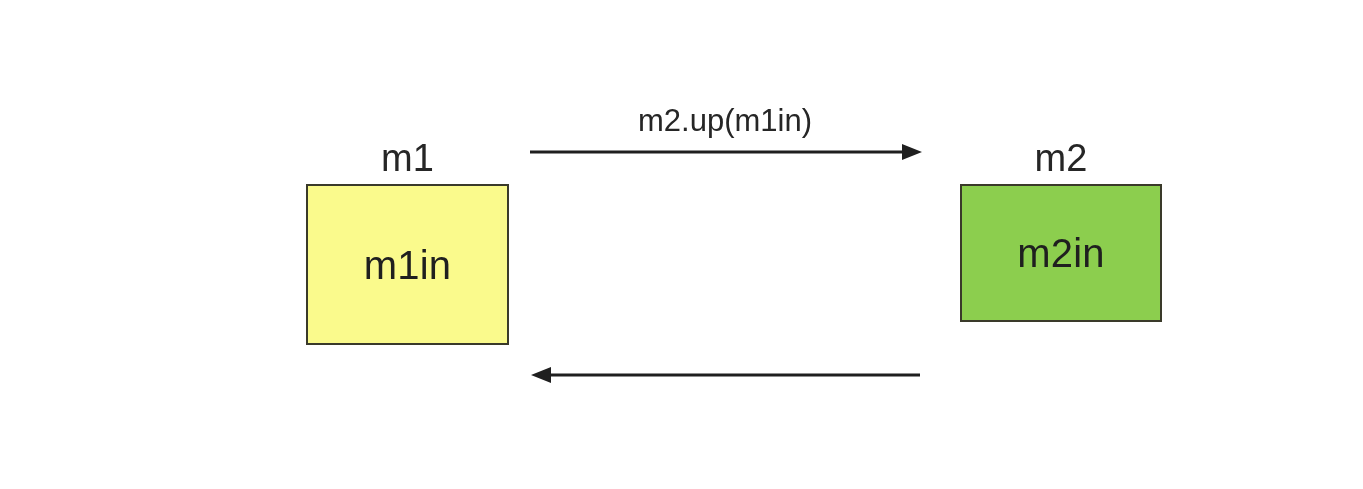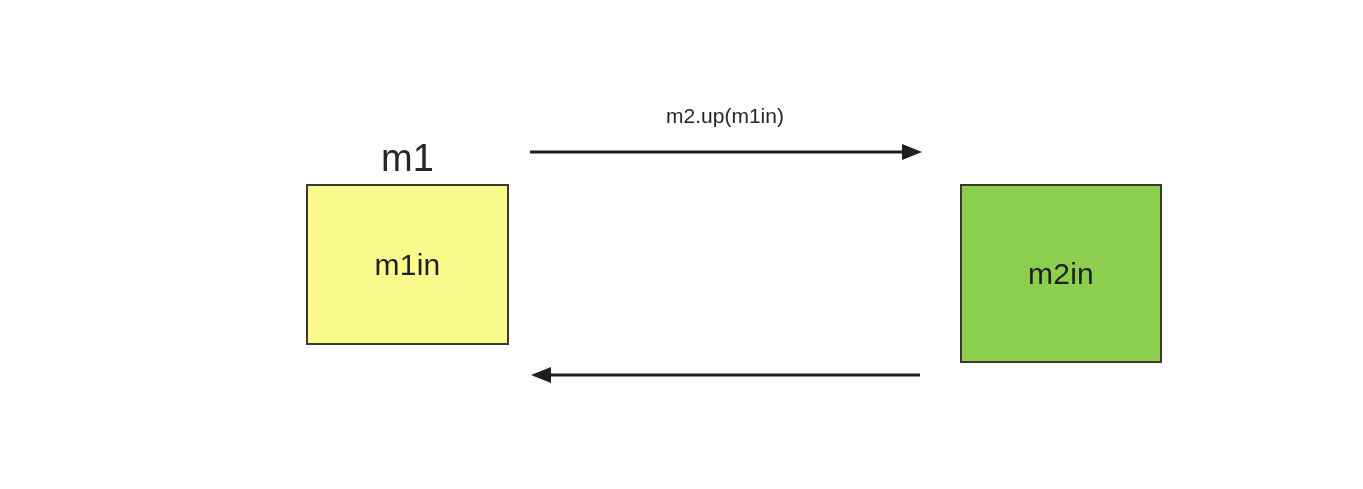--- a/index.html
+++ b/index.html
@@ -29,25 +29,25 @@
     left: 306px;
     top: 184px;
     width: 203px;
     height: 161px;
     background: #fafa8c;
   }
   #box-m2 {
     left: 960px;
     top: 184px;
     width: 202px;
-    height: 179px;
+    height: 138px;
     background: #8cce4e;
   }
   .box-inner-label {
-    font-size: 30px;
+    font-size: 40px;
     color: #1f1f1f;
     letter-spacing: 0.2px;
     line-height: 1;
   }
   .node-title {
     position: absolute;
     font-size: 38px;
     color: #262626;
     line-height: 1;
     text-align: center;
@@ -58,21 +58,21 @@
     top: 139px;
     width: 203px;
   }
   #title-m2 {
     left: 960px;
     top: 139px;
     width: 202px;
   }
   .edge-label {
     position: absolute;
-    font-size: 21px;
+    font-size: 31px;
     color: #262626;
     line-height: 1;
     text-align: center;
     white-space: nowrap;
   }
   #label-top {
     left: 530px;
     top: 105px;
     width: 390px;
   }
@@ -94,20 +94,21 @@
 <body>
 
 <div id="canvas">
 
   <div class="node-title" id="title-m1">m1</div>
 
   <div class="node-box" id="box-m1">
     <span class="box-inner-label">m1in</span>
   </div>
 
+  <div class="node-title" id="title-m2">m2</div>
 
   <div class="node-box" id="box-m2">
     <span class="box-inner-label">m2in</span>
   </div>
 
   <div class="edge-label" id="label-top">m2.up(m1in)</div>
 
 
   <svg class="arrow-svg" viewBox="0 0 1363 489">
     <g>

